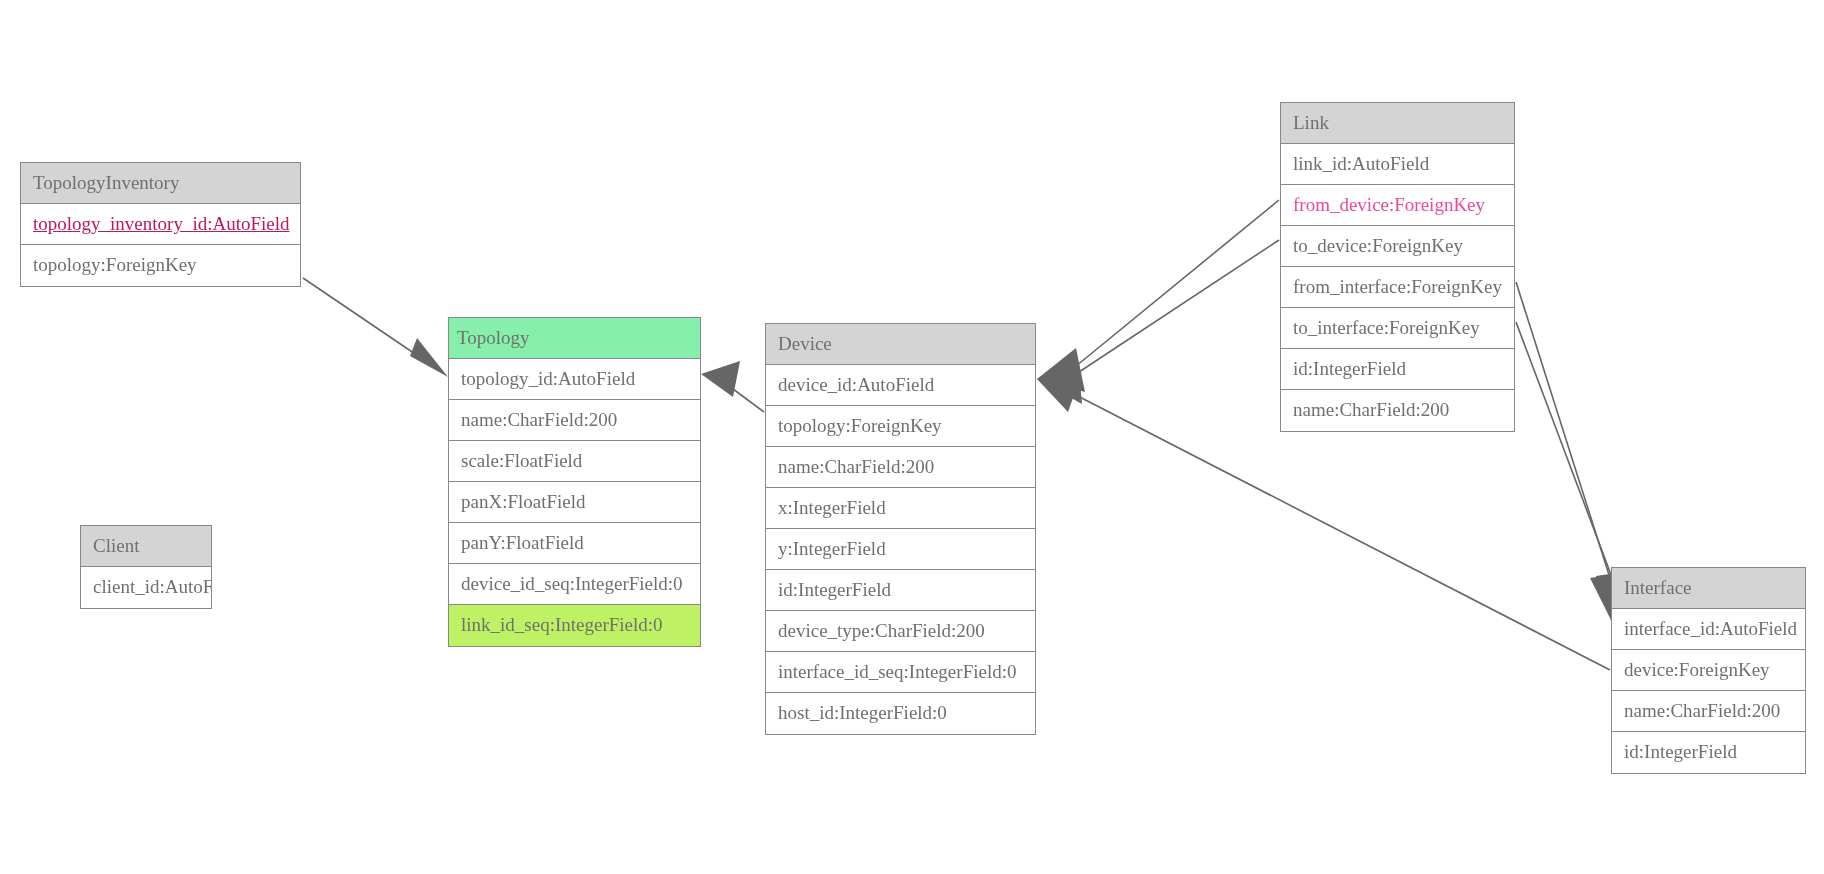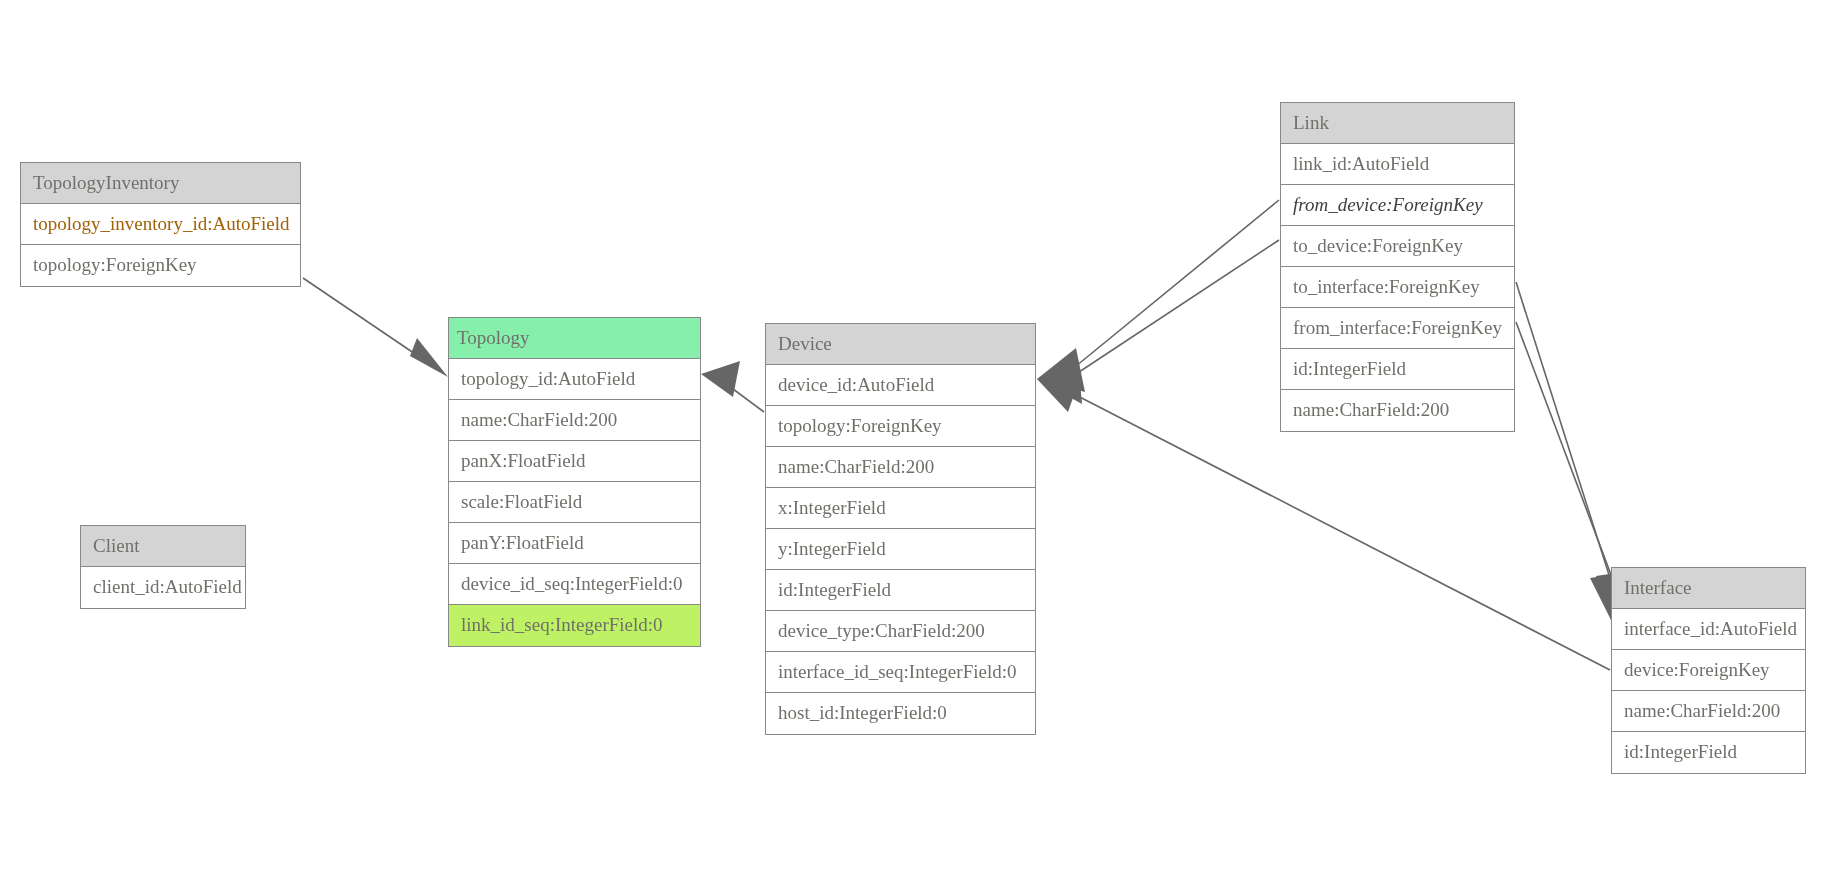--- a/index.html
+++ b/index.html
@@ -96,56 +96,56 @@
       </g>
       <g>
         <path d="M 1610,670 L 1070,392" stroke="#666666" stroke-width="1.6" fill="none"></path>
         <path d="M 1037,379 L 1080,378 L 1068,412 Z" fill="#666666" stroke="none"></path>
       </g>
     </svg>
 
   <div id="entities">
       <div class="entity" style="left: 20px; top: 162px; width: 281px; border-color: rgb(136, 136, 136);">
         <div class="entity-header" style="background: rgb(212, 212, 212); color: rgb(112, 112, 107); border-bottom-color: rgb(136, 136, 136);">TopologyInventory</div>
-        <div class="entity-row" style="color: #a16207; border-bottom-color: rgb(136, 136, 136); background: rgb(255, 255, 255);">topology_inventory_id:AutoField</div>
+        <div class="entity-row" style="color: #be185d; border-bottom-color: rgb(136, 136, 136); background: rgb(255, 255, 255); text-decoration: underline;">topology_inventory_id:AutoField</div>
         <div class="entity-row" style="color: rgb(112, 112, 107); border-bottom-color: rgb(136, 136, 136); background: rgb(255, 255, 255);">topology:ForeignKey</div>
       </div>
       <div class="entity" style="left: 448px; top: 317px; width: 253px; border-color: rgb(136, 136, 136);">
         <div class="entity-header" style="background: #86efac; color: rgb(112, 112, 107); border-bottom-color: rgb(136, 136, 136); padding-left: 8px;">Topology</div>
         <div class="entity-row" style="color: rgb(112, 112, 107); border-bottom-color: rgb(136, 136, 136); background: rgb(255, 255, 255);">topology_id:AutoField</div>
         <div class="entity-row" style="color: rgb(112, 112, 107); border-bottom-color: rgb(136, 136, 136); background: rgb(255, 255, 255);">name:CharField:200</div>
+        <div class="entity-row" style="color: rgb(112, 112, 107); border-bottom-color: rgb(136, 136, 136); background: rgb(255, 255, 255);">scale:FloatField</div>
         <div class="entity-row" style="color: rgb(112, 112, 107); border-bottom-color: rgb(136, 136, 136); background: rgb(255, 255, 255);">panX:FloatField</div>
-        <div class="entity-row" style="color: rgb(112, 112, 107); border-bottom-color: rgb(136, 136, 136); background: rgb(255, 255, 255);">scale:FloatField</div>
         <div class="entity-row" style="color: rgb(112, 112, 107); border-bottom-color: rgb(136, 136, 136); background: rgb(255, 255, 255);">panY:FloatField</div>
         <div class="entity-row" style="color: rgb(112, 112, 107); border-bottom-color: rgb(136, 136, 136); background: rgb(255, 255, 255);">device_id_seq:IntegerField:0</div>
         <div class="entity-row" style="color: rgb(112, 112, 107); border-bottom-color: rgb(136, 136, 136); background: #bef264;">link_id_seq:IntegerField:0</div>
       </div>
-      <div class="entity" style="left: 80px; top: 525px; width: 166px; border-color: rgb(136, 136, 136);">
+      <div class="entity" style="left: 80px; top: 525px; width: 132px; border-color: rgb(136, 136, 136);">
         <div class="entity-header" style="background: rgb(212, 212, 212); color: rgb(112, 112, 107); border-bottom-color: rgb(136, 136, 136);">Client</div>
         <div class="entity-row" style="color: rgb(112, 112, 107); border-bottom-color: rgb(136, 136, 136); background: rgb(255, 255, 255);">client_id:AutoField</div>
       </div>
       <div class="entity" style="left: 765px; top: 323px; width: 271px; border-color: rgb(136, 136, 136);">
         <div class="entity-header" style="background: rgb(212, 212, 212); color: rgb(112, 112, 107); border-bottom-color: rgb(136, 136, 136);">Device</div>
         <div class="entity-row" style="color: rgb(112, 112, 107); border-bottom-color: rgb(136, 136, 136); background: rgb(255, 255, 255);">device_id:AutoField</div>
         <div class="entity-row" style="color: rgb(112, 112, 107); border-bottom-color: rgb(136, 136, 136); background: rgb(255, 255, 255);">topology:ForeignKey</div>
         <div class="entity-row" style="color: rgb(112, 112, 107); border-bottom-color: rgb(136, 136, 136); background: rgb(255, 255, 255);">name:CharField:200</div>
         <div class="entity-row" style="color: rgb(112, 112, 107); border-bottom-color: rgb(136, 136, 136); background: rgb(255, 255, 255);">x:IntegerField</div>
         <div class="entity-row" style="color: rgb(112, 112, 107); border-bottom-color: rgb(136, 136, 136); background: rgb(255, 255, 255);">y:IntegerField</div>
         <div class="entity-row" style="color: rgb(112, 112, 107); border-bottom-color: rgb(136, 136, 136); background: rgb(255, 255, 255);">id:IntegerField</div>
         <div class="entity-row" style="color: rgb(112, 112, 107); border-bottom-color: rgb(136, 136, 136); background: rgb(255, 255, 255);">device_type:CharField:200</div>
         <div class="entity-row" style="color: rgb(112, 112, 107); border-bottom-color: rgb(136, 136, 136); background: rgb(255, 255, 255);">interface_id_seq:IntegerField:0</div>
         <div class="entity-row" style="color: rgb(112, 112, 107); border-bottom-color: rgb(136, 136, 136); background: rgb(255, 255, 255);">host_id:IntegerField:0</div>
       </div>
       <div class="entity" style="left: 1280px; top: 102px; width: 235px; border-color: rgb(136, 136, 136);">
         <div class="entity-header" style="background: rgb(212, 212, 212); color: rgb(112, 112, 107); border-bottom-color: rgb(136, 136, 136);">Link</div>
         <div class="entity-row" style="color: rgb(112, 112, 107); border-bottom-color: rgb(136, 136, 136); background: rgb(255, 255, 255);">link_id:AutoField</div>
-        <div class="entity-row" style="color: #404040; border-bottom-color: rgb(136, 136, 136); background: rgb(255, 255, 255); font-style: italic;">from_device:ForeignKey</div>
+        <div class="entity-row" style="color: #ec4899; border-bottom-color: rgb(136, 136, 136); background: rgb(255, 255, 255);">from_device:ForeignKey</div>
         <div class="entity-row" style="color: rgb(112, 112, 107); border-bottom-color: rgb(136, 136, 136); background: rgb(255, 255, 255);">to_device:ForeignKey</div>
+        <div class="entity-row" style="color: rgb(112, 112, 107); border-bottom-color: rgb(136, 136, 136); background: rgb(255, 255, 255);">from_interface:ForeignKey</div>
         <div class="entity-row" style="color: rgb(112, 112, 107); border-bottom-color: rgb(136, 136, 136); background: rgb(255, 255, 255);">to_interface:ForeignKey</div>
-        <div class="entity-row" style="color: rgb(112, 112, 107); border-bottom-color: rgb(136, 136, 136); background: rgb(255, 255, 255);">from_interface:ForeignKey</div>
         <div class="entity-row" style="color: rgb(112, 112, 107); border-bottom-color: rgb(136, 136, 136); background: rgb(255, 255, 255);">id:IntegerField</div>
         <div class="entity-row" style="color: rgb(112, 112, 107); border-bottom-color: rgb(136, 136, 136); background: rgb(255, 255, 255);">name:CharField:200</div>
       </div>
       <div class="entity" style="left: 1611px; top: 567px; width: 195px; border-color: rgb(136, 136, 136);">
         <div class="entity-header" style="background: rgb(212, 212, 212); color: rgb(112, 112, 107); border-bottom-color: rgb(136, 136, 136);">Interface</div>
         <div class="entity-row" style="color: rgb(112, 112, 107); border-bottom-color: rgb(136, 136, 136); background: rgb(255, 255, 255);">interface_id:AutoField</div>
         <div class="entity-row" style="color: rgb(112, 112, 107); border-bottom-color: rgb(136, 136, 136); background: rgb(255, 255, 255);">device:ForeignKey</div>
         <div class="entity-row" style="color: rgb(112, 112, 107); border-bottom-color: rgb(136, 136, 136); background: rgb(255, 255, 255);">name:CharField:200</div>
         <div class="entity-row" style="color: rgb(112, 112, 107); border-bottom-color: rgb(136, 136, 136); background: rgb(255, 255, 255);">id:IntegerField</div>
       </div>

